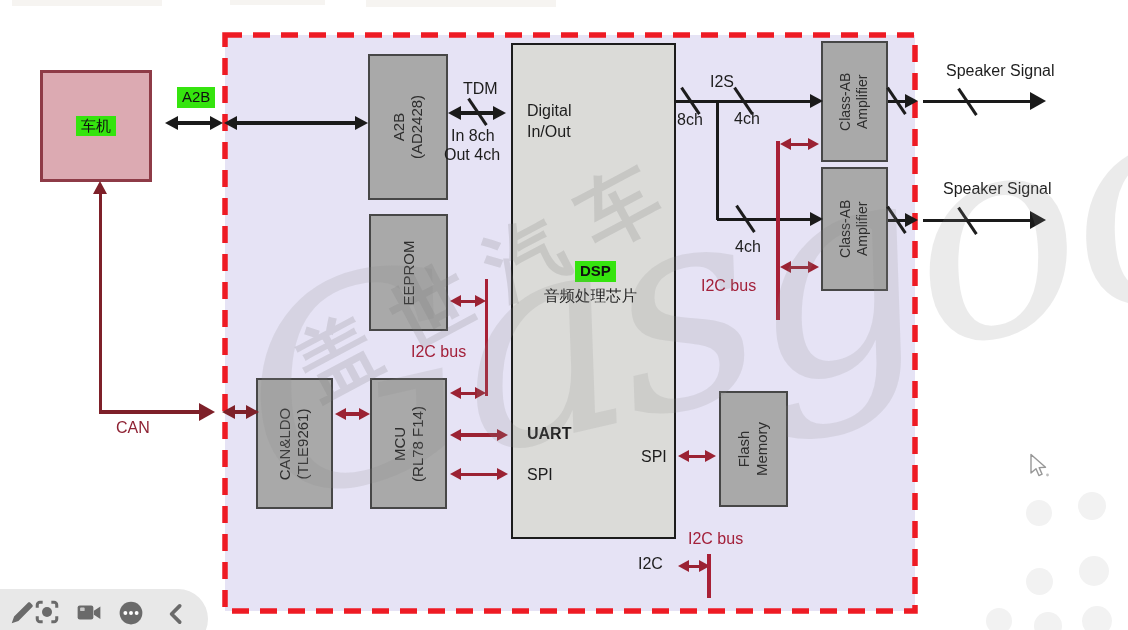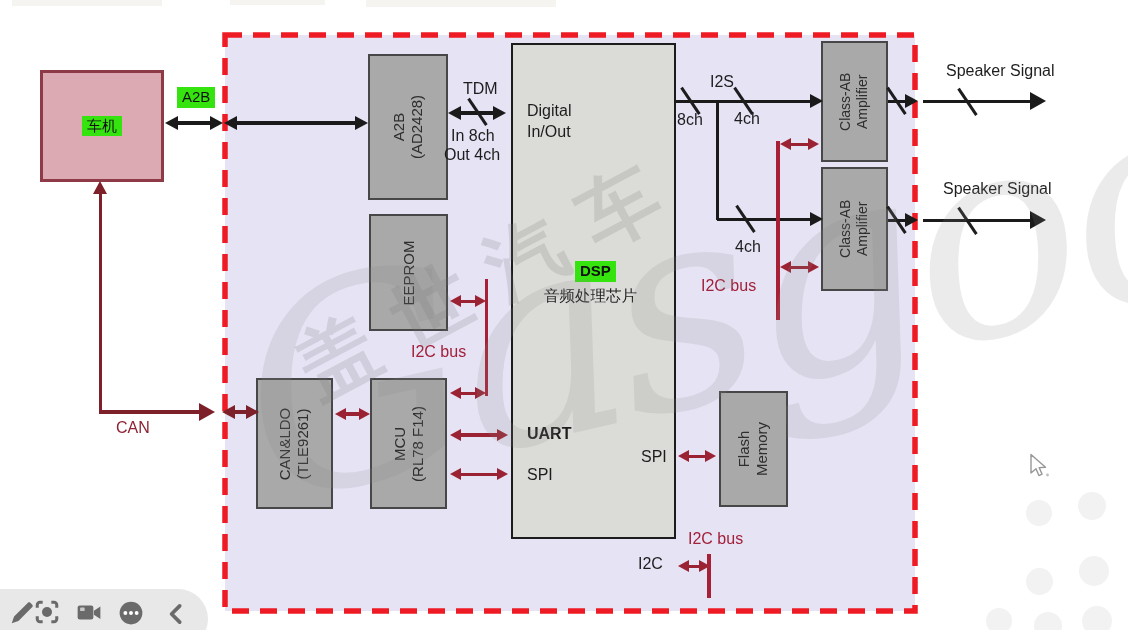--- a/index.html
+++ b/index.html
@@ -72,21 +72,21 @@
   <div class="dot" style="left:1026px;top:568px;width:27px;height:27px;"></div>
   <div class="dot" style="left:1079px;top:556px;width:30px;height:30px;"></div>
   <div class="dot" style="left:986px;top:608px;width:26px;height:26px;"></div>
   <div class="dot" style="left:1034px;top:612px;width:28px;height:28px;"></div>
   <div class="dot" style="left:1082px;top:606px;width:30px;height:30px;"></div>
 
   <svg style="position:absolute;left:222px;top:32px;" width="696" height="582">
     <rect x="3" y="3" width="690" height="576" fill="#e6e3f5" stroke="#ee1b24" stroke-width="5.5" stroke-dasharray="17 11"></rect>
   </svg>
 
-  <div style="position:absolute;left:40px;top:70px;width:124px;height:112px;background:#dcaab2;border:3px solid #8e3b47;box-sizing:border-box;display:flex;align-items:center;justify-content:center;">
+  <div style="position:absolute;left:40px;top:70px;width:112px;height:112px;background:#dcaab2;border:3px solid #8e3b47;box-sizing:border-box;display:flex;align-items:center;justify-content:center;">
     <span class="tag" style="position:static;">车机</span>
   </div>
   <span class="tag" style="left:177px;top:87px;">A2B</span>
 
   <div class="h black al ar" style="left:178px;top:121px;width:32px;"></div>
   <div class="h black al ar" style="left:237px;top:121px;width:118px;"></div>
 
   <div class="blk" style="left:368px;top:54px;width:80px;height:146px;">
     <div class="vtext">
         <div>

